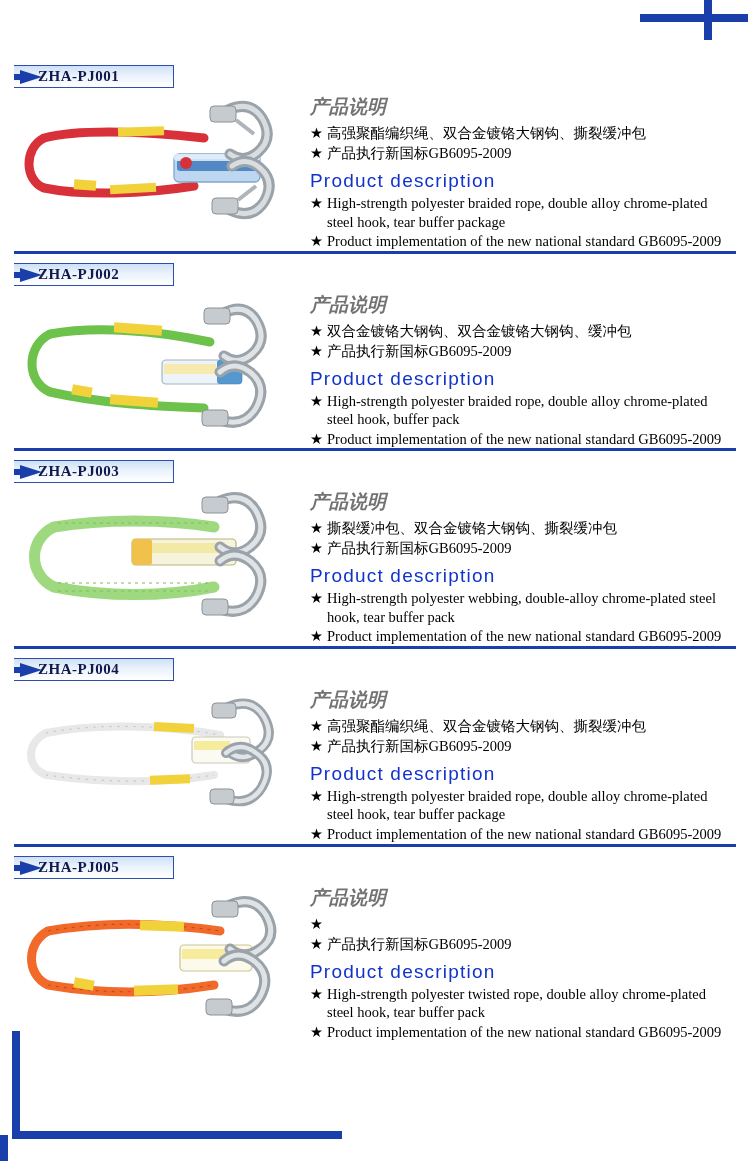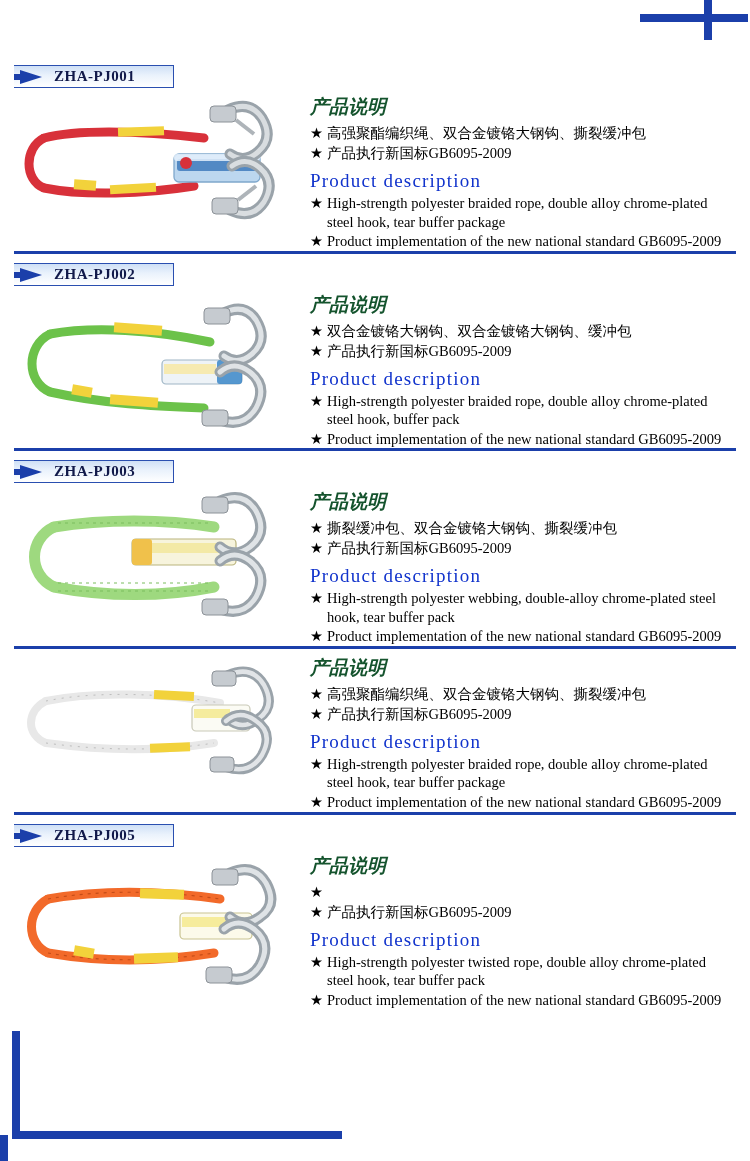--- a/index.html
+++ b/index.html
@@ -71,21 +71,21 @@
     border-top: 7px solid transparent;
     border-bottom: 7px solid transparent;
     border-left: 22px solid #1b3faa;
   }
   .tag .arrow:after {
     content: "";
     position: absolute; left: -28px; top: -3px;
     width: 8px; height: 6px; background: #1b3faa;
   }
   .tag .code {
-    position: absolute; left: 40px; top: 2px;
+    position: absolute; left: 24px; top: 2px;
     font-family: "Liberation Serif", serif;
     font-size: 15px; font-weight: bold;
     color: #11194a; letter-spacing: 0.5px;
   }
 
   .body-row {
     display: flex;
     align-items: flex-start;
   }
   .img-col {
@@ -93,30 +93,30 @@
     flex: 0 0 290px;
     position: relative;
   }
   .txt-col {
     flex: 1 1 auto;
     padding-left: 6px;
     padding-top: 6px;
   }
 
   .h-cn {
-    color: #14532d;
+    color: #737373;
     font-family: "Liberation Serif", serif;
     font-style: italic;
     font-weight: bold;
     font-size: 19px;
     margin: 0 0 3px 0;
   }
   .h-en {
     color: #1133cc;
-    font-family: Liberation Serif, serif;
+    font-family: Liberation Sans, sans-serif;
     font-size: 19px;
     font-weight: normal;
     letter-spacing: 1.2px;
     margin: 7px 0 2px 0;
   }
   .bullet-cn {
     color: #000;
     font-size: 14.5px;
     line-height: 1.38;
     margin: 0;
@@ -336,20 +336,26 @@
         <p class="bullet-en">
           <span class="star">★</span>
           <span class="txt">Product implementation of the new national standard GB6095-2009</span>
         </p>
       </div>
     </div>
   </div>
   <div class="rule"></div>
 
   <div class="product">
+    <div class="tag-wrap">
+      <div class="tag">
+        <span class="arrow"></span>
+        <span class="code">ZHA-PJ004</span>
+      </div>
+    </div>
     <div class="body-row">
       <div class="img-col">
         <div class="art">
           <svg width="290" height="140" viewBox="0 0 290 140">
             <path d="M32 52 C 80 42, 150 44, 206 54" stroke="#e8e8e8" stroke-width="8" fill="none" stroke-linecap="round"></path>
             <path d="M32 52 C 12 62, 12 86, 32 94" stroke="#e8e8e8" stroke-width="8" fill="none"></path>
             <path d="M32 94 C 90 102, 150 102, 200 94" stroke="#e8e8e8" stroke-width="8" fill="none" stroke-linecap="round"></path>
             <path d="M32 52 C 80 42, 150 44, 206 54" stroke="#bdbdbd" stroke-width="1" fill="none" stroke-dasharray="2 6"></path>
             <path d="M32 94 C 90 102, 150 102, 200 94" stroke="#bdbdbd" stroke-width="1" fill="none" stroke-dasharray="2 6"></path>
             <rect x="140" y="42" width="40" height="9" fill="#f2d23b" transform="rotate(3 160 46)"></rect>

